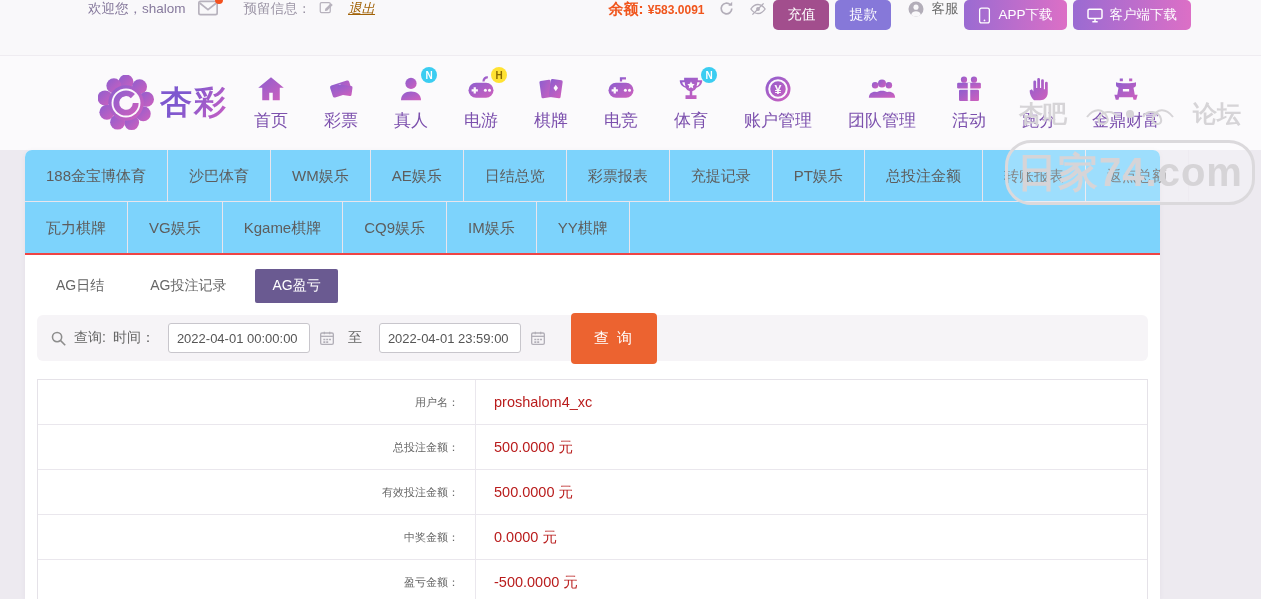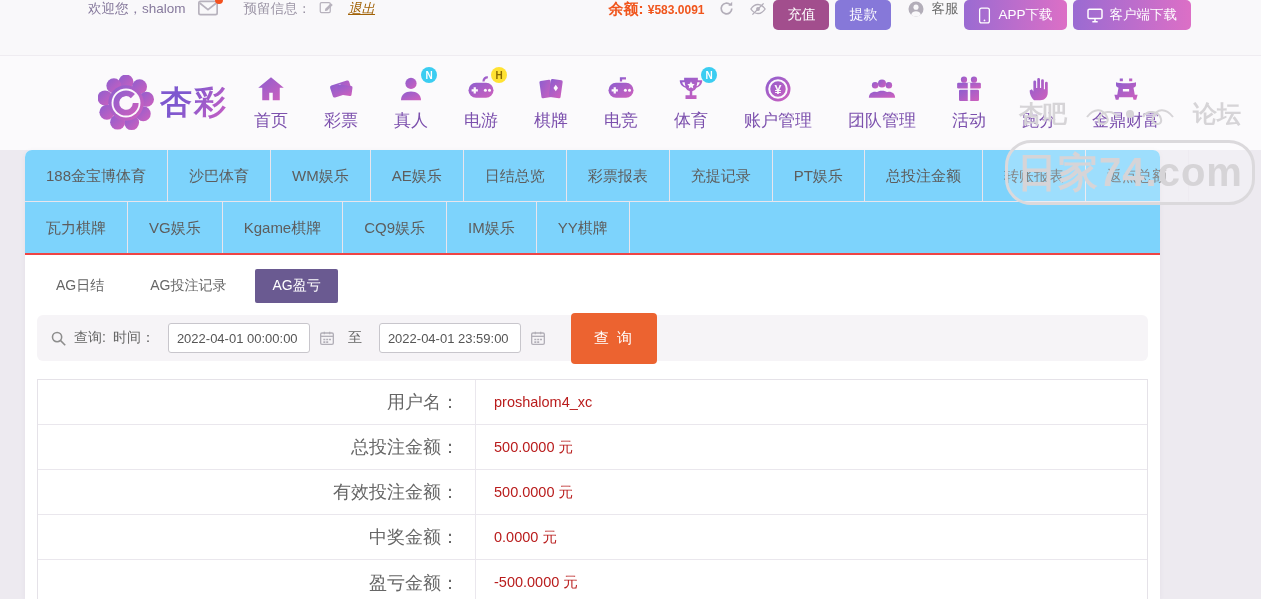--- a/index.html
+++ b/index.html
@@ -83,21 +83,21 @@
   .cal { display:flex; margin:0 2px; }
   .to-label { margin:0 4px; }
   .btn-search { margin-left:16px; background:#ec6330; color:#fff; border:none; border-radius:4px;
                 padding:16px 23px; font-size:15px; cursor:pointer; letter-spacing:2px;
                 font-family:"Liberation Sans","DejaVu Sans",sans-serif; }
   
   .rtable { margin:0 12px; border:1px solid #e5e2e8; }
   .trow { display:flex; align-items:stretch; height:45px; border-bottom:1px solid #eae7ed; }
   .trow:last-child { border-bottom:none; }
   .tlabel { width:438px; border-right:1px solid #eae7ed; display:flex; align-items:center;
-            justify-content:flex-end; padding-right:16px; color:#666; font-size:18px; }
+            justify-content:flex-end; padding-right:16px; color:#666; font-size:11px; }
   .tvalue { display:flex; align-items:center; padding-left:18px; color:#b91c1c; font-size:14.5px; }
   .hidden-defs { position:absolute; width:0; height:0; overflow:hidden; }
 </style>
 </head>
 <body>
 
 <svg class="hidden-defs" aria-hidden="true">
   <defs>
     <linearGradient id="gp" x1="0" y1="0" x2="1" y2="1">
       <stop offset="0" stop-color="#8d5ecf"></stop>

